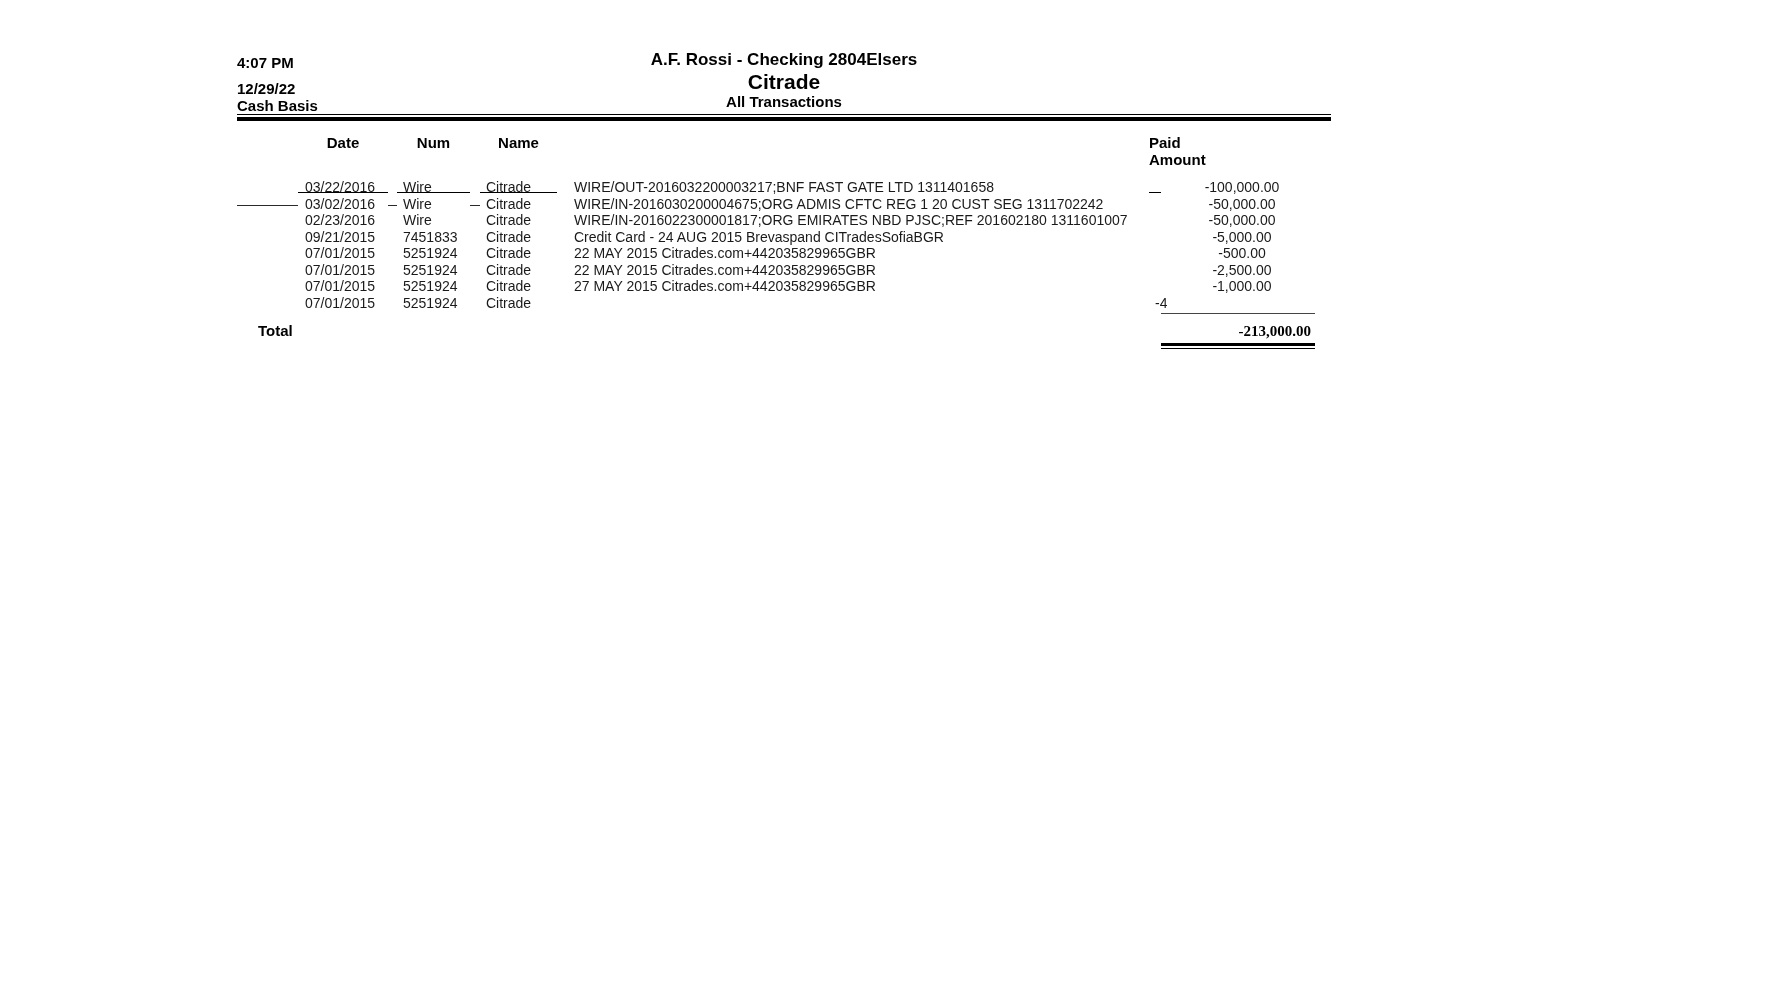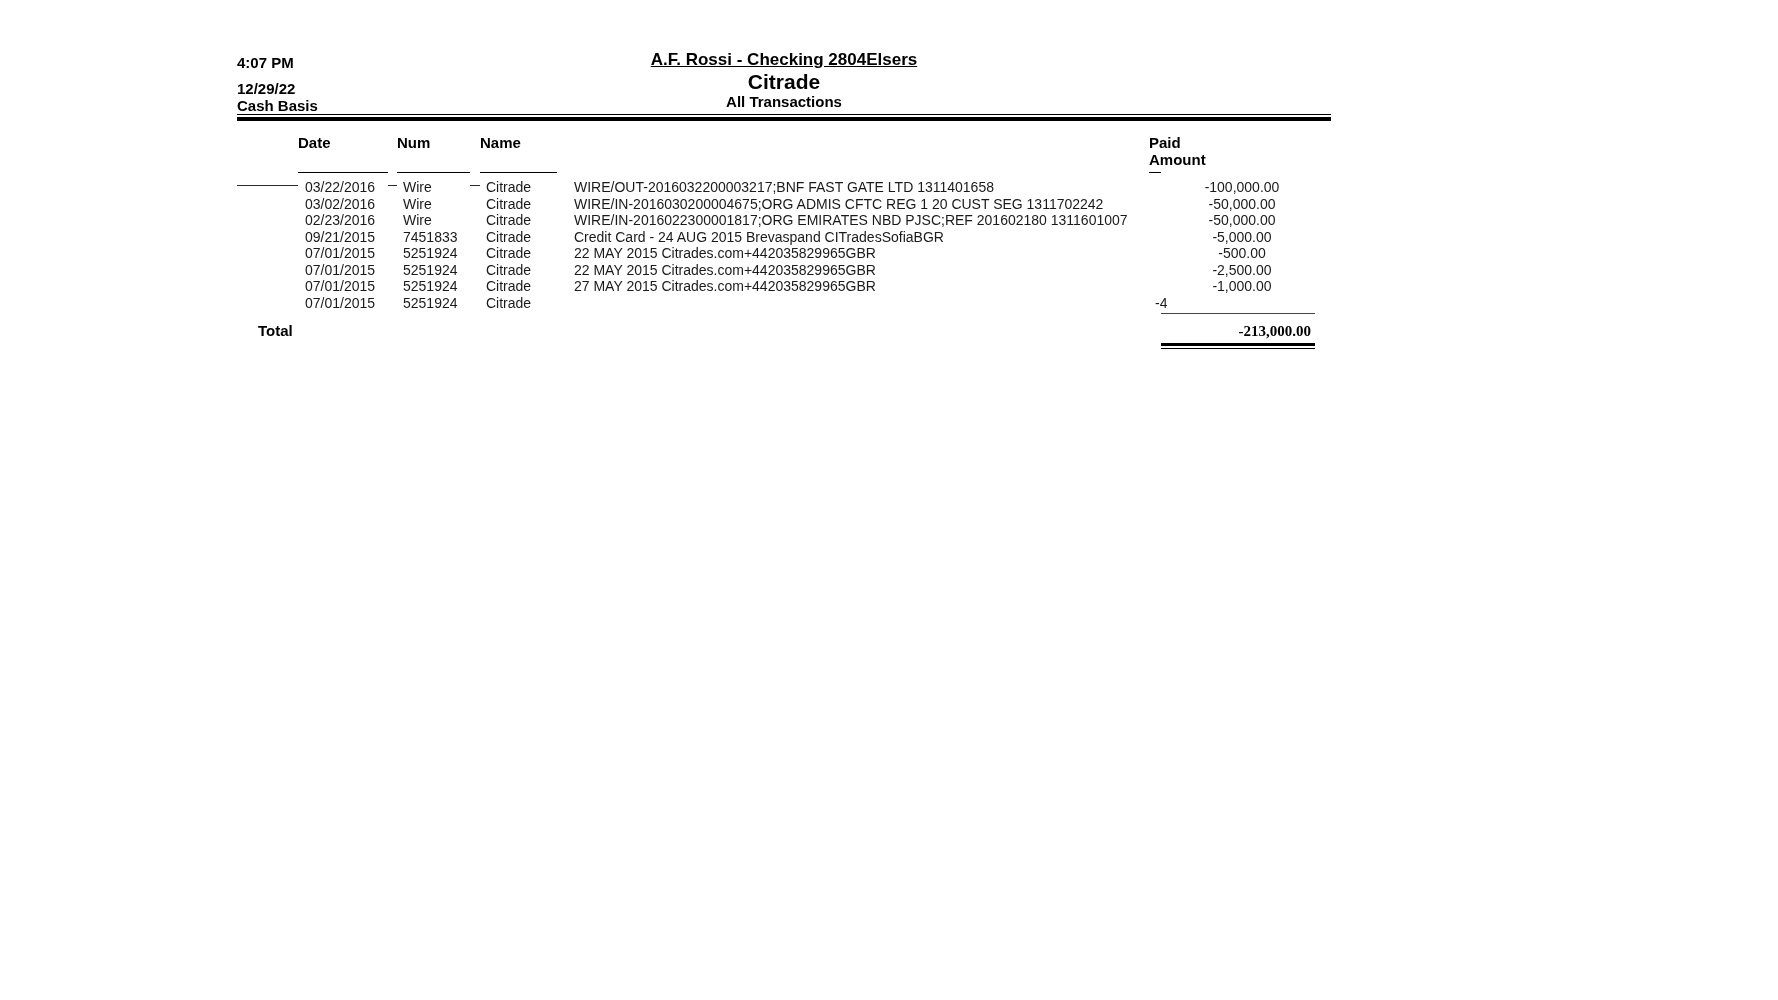--- a/index.html
+++ b/index.html
@@ -8,34 +8,34 @@
     font-family:"Liberation Sans","DejaVu Sans",sans-serif;color:#1a1a1a;
     overflow:hidden;
   }
   .content{position:absolute;left:237px;top:0;width:1094px;height:1000px;}
 
   
   .hdr-left{position:absolute;left:0;top:54px;font-weight:700;color:#000;font-size:15px;}
   .hdr-left .line{line-height:17px;}
   .hdr-left .time{margin-bottom:9px;}
   .hdr-center{position:absolute;left:0;top:50px;width:100%;text-align:center;color:#000;}
-  .company{font-size:17px;font-weight:700;line-height:20px;text-decoration:underline;}
+  .company{font-size:17px;font-weight:700;line-height:20px;}
   .report-title{font-size:21px;font-weight:700;line-height:23px;}
   .report-subtitle{font-size:15px;font-weight:700;line-height:17px;}
 
   .top-rule{position:absolute;left:0;top:114px;width:100%;}
   .top-rule .thin{height:1px;background:#000;}
   .top-rule .gap{height:2px;}
   .top-rule .thick{height:4px;background:#000;}
 
   
   .trow{display:grid;grid-template-columns:61px 90px 9px 73px 10px 77px 11px 581px 12px 154px;}
   .thead{position:absolute;left:0;top:134px;width:100%;}
-  .th{font-weight:700;color:#000;font-size:15px;text-align:left;
-      border-bottom:1px solid #000;padding-bottom:4px;}
+  .th{font-weight:700;color:#000;font-size:15px;text-align:center;
+      border-bottom:1px solid #000;padding-bottom:24px;}
   .sub-underline{height:12px;border-bottom:1px solid #2a2a2a;}
   .rows{position:absolute;left:6px;top:179px;width:100%;}
   .tr{height:16.5px;}
   .td{font-size:14px;line-height:16.5px;white-space:nowrap;overflow:hidden;}
   .c-date{padding-left:1px;}
   .c-amt{text-align:center;padding-right:4px;}
 
   .subtotal-rule{position:absolute;left:0;top:313px;width:100%;}
   .subtotal-rule .seg{grid-column:10;border-top:1px solid #444;height:0;}
 

